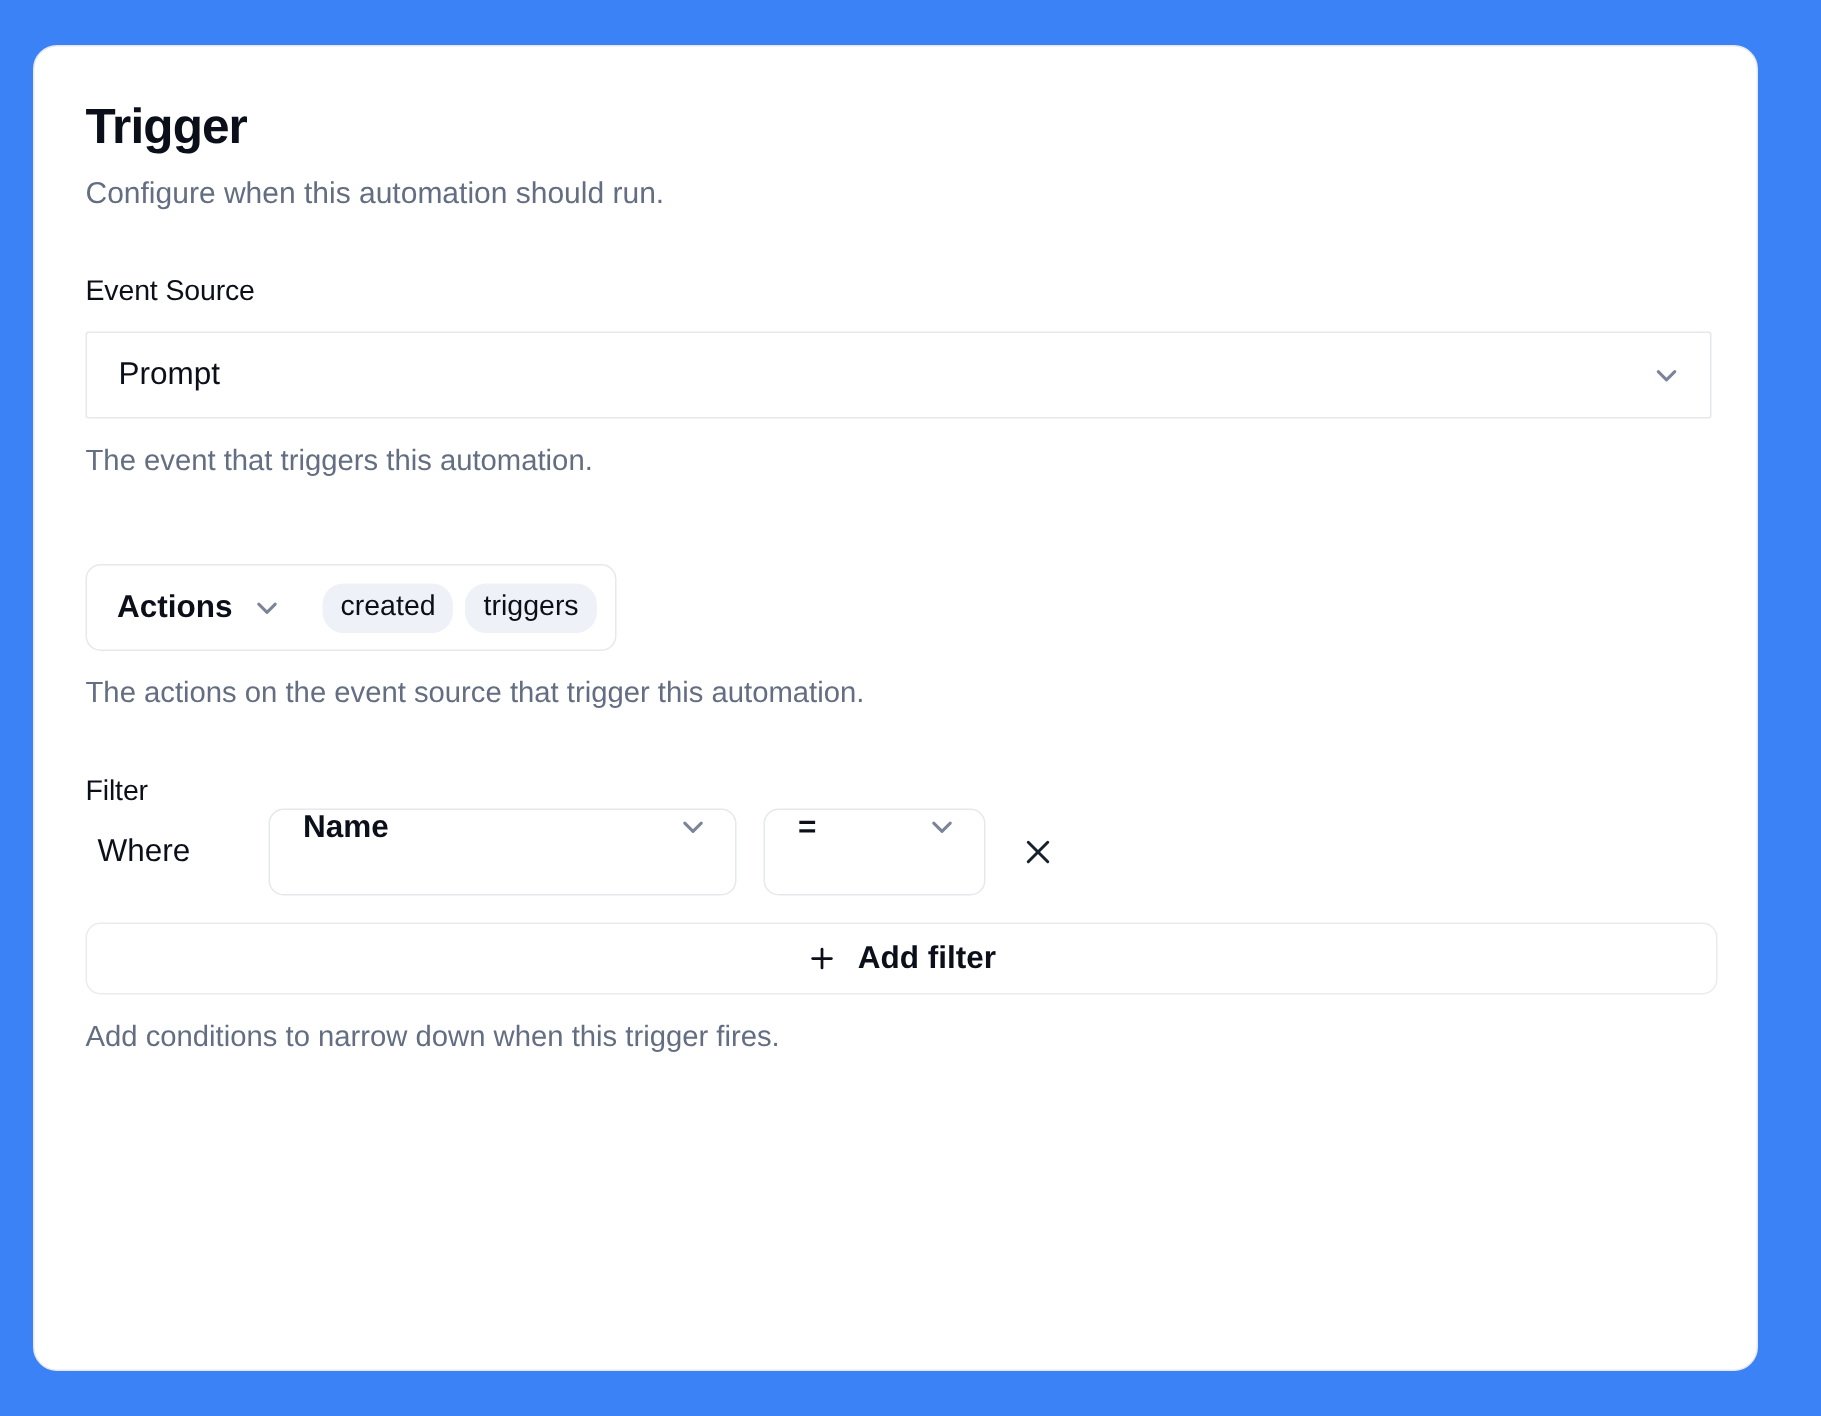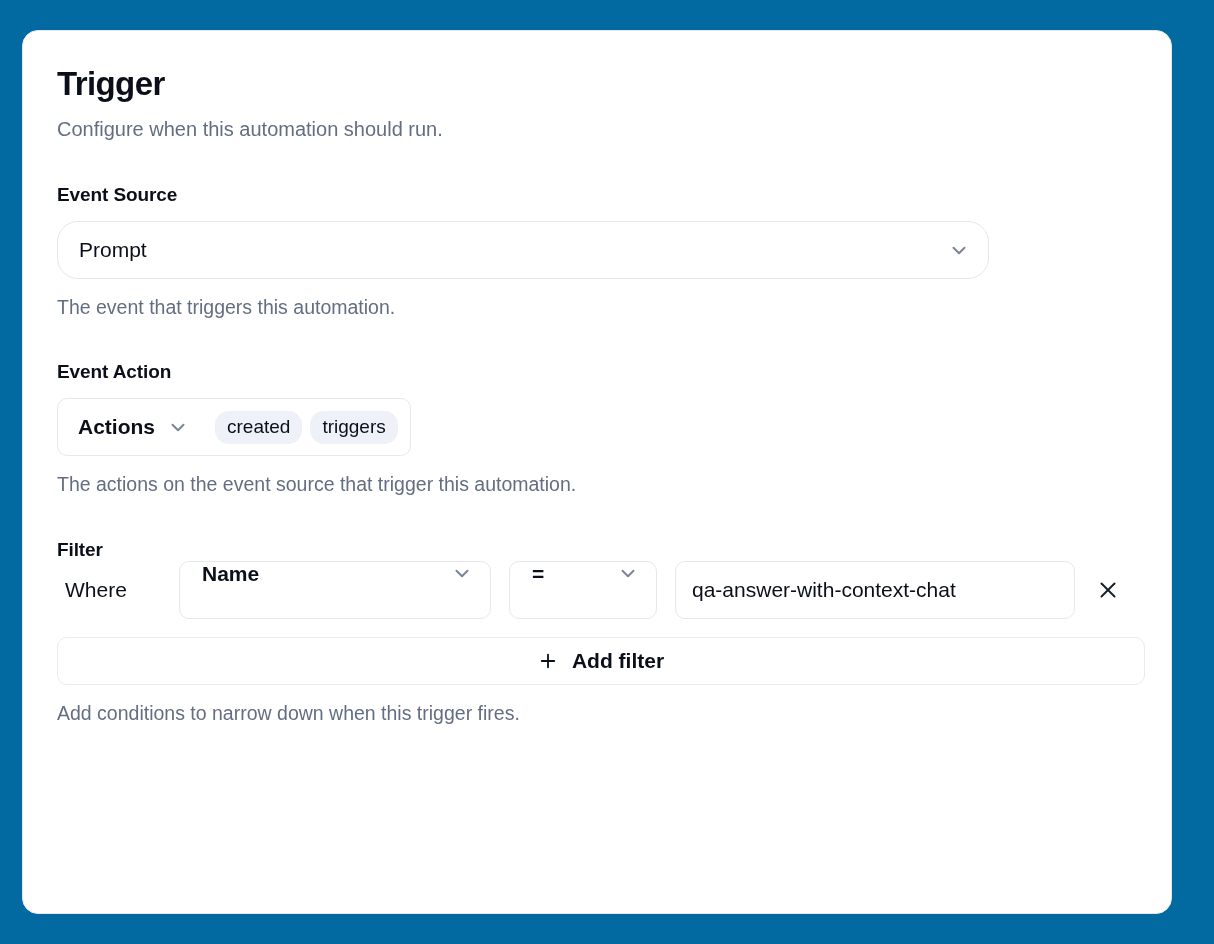--- a/index.html
+++ b/index.html
@@ -13,21 +13,21 @@
     font-family: "Liberation Sans", sans-serif;
     -webkit-font-smoothing: antialiased;
     color: #0d1117;
     overflow: hidden;
   }
 
   .page {
     position: relative;
     width: 1214px;
     height: 944px;
-    background: #0369a1;
+    background: #3b82f6;
   }
 
   
   .card {
     position: absolute;
     left: 22px;
     top: 30px;
     width: 1150px;
     height: 884px;
     box-sizing: border-box;
@@ -51,39 +51,39 @@
     margin: 13px 0 0 0;
     line-height: 1.3;
   }
 
   
   .field {
     margin-top: 42px;
   }
   .field-label {
     font-size: 19px;
-    font-weight: bold;
+    font-weight: normal;
     color: #0b0f19;
     letter-spacing: -0.1px;
   }
   .field-help {
     font-size: 19.5px;
     color: #646e82;
     margin-top: 16px;
     line-height: 1.25;
   }
 
   
   .select-full {
     margin-top: 15px;
     box-sizing: border-box;
-    width: 932px;
+    width: 1084px;
     height: 58px;
     border: 1px solid #e6e8ee;
-    border-radius: 21px;
+    border-radius: 2px;
     background: #ffffff;
     display: flex;
     align-items: center;
     justify-content: space-between;
     padding: 0 18px 0 21px;
     cursor: pointer;
   }
   .select-full .select-value {
     font-size: 21px;
     color: #0b0f19;
@@ -242,21 +242,20 @@
           <svg viewBox="0 0 24 24" fill="none" stroke="#7c8598" stroke-width="2.2" stroke-linecap="round" stroke-linejoin="round">
             <polyline points="6,9.5 12,15.5 18,9.5"></polyline>
           </svg>
         </span>
       </div>
 
       <div class="field-help">The event that triggers this automation.</div>
     </div>
 
     <div class="field">
-      <div class="field-label">Event Action</div>
 
       <div class="actions-box">
         <span class="actions-label">Actions</span>
         <span class="chev">
           <svg viewBox="0 0 24 24" fill="none" stroke="#7c8598" stroke-width="2.2" stroke-linecap="round" stroke-linejoin="round">
             <polyline points="6,9.5 12,15.5 18,9.5"></polyline>
           </svg>
         </span>
         <span class="actions-divider"></span>
         <span class="chip">created</span>
@@ -284,21 +283,20 @@
 
         <div class="f-select op-sel">
           <span class="f-val">=</span>
           <span class="chev">
             <svg viewBox="0 0 24 24" fill="none" stroke="#7c8598" stroke-width="2.2" stroke-linecap="round" stroke-linejoin="round">
               <polyline points="6,9.5 12,15.5 18,9.5"></polyline>
             </svg>
           </span>
         </div>
 
-        <div class="f-input">qa-answer-with-context-chat</div>
 
         <button class="remove-btn">
           <span>
             <svg width="24" height="24" viewBox="0 0 24 24" fill="none" stroke="#17202e" stroke-width="2" stroke-linecap="round">
               <line x1="5.5" y1="5.5" x2="18.5" y2="18.5"></line>
               <line x1="18.5" y1="5.5" x2="5.5" y2="18.5"></line>
             </svg>
           </span>
         </button>
 

